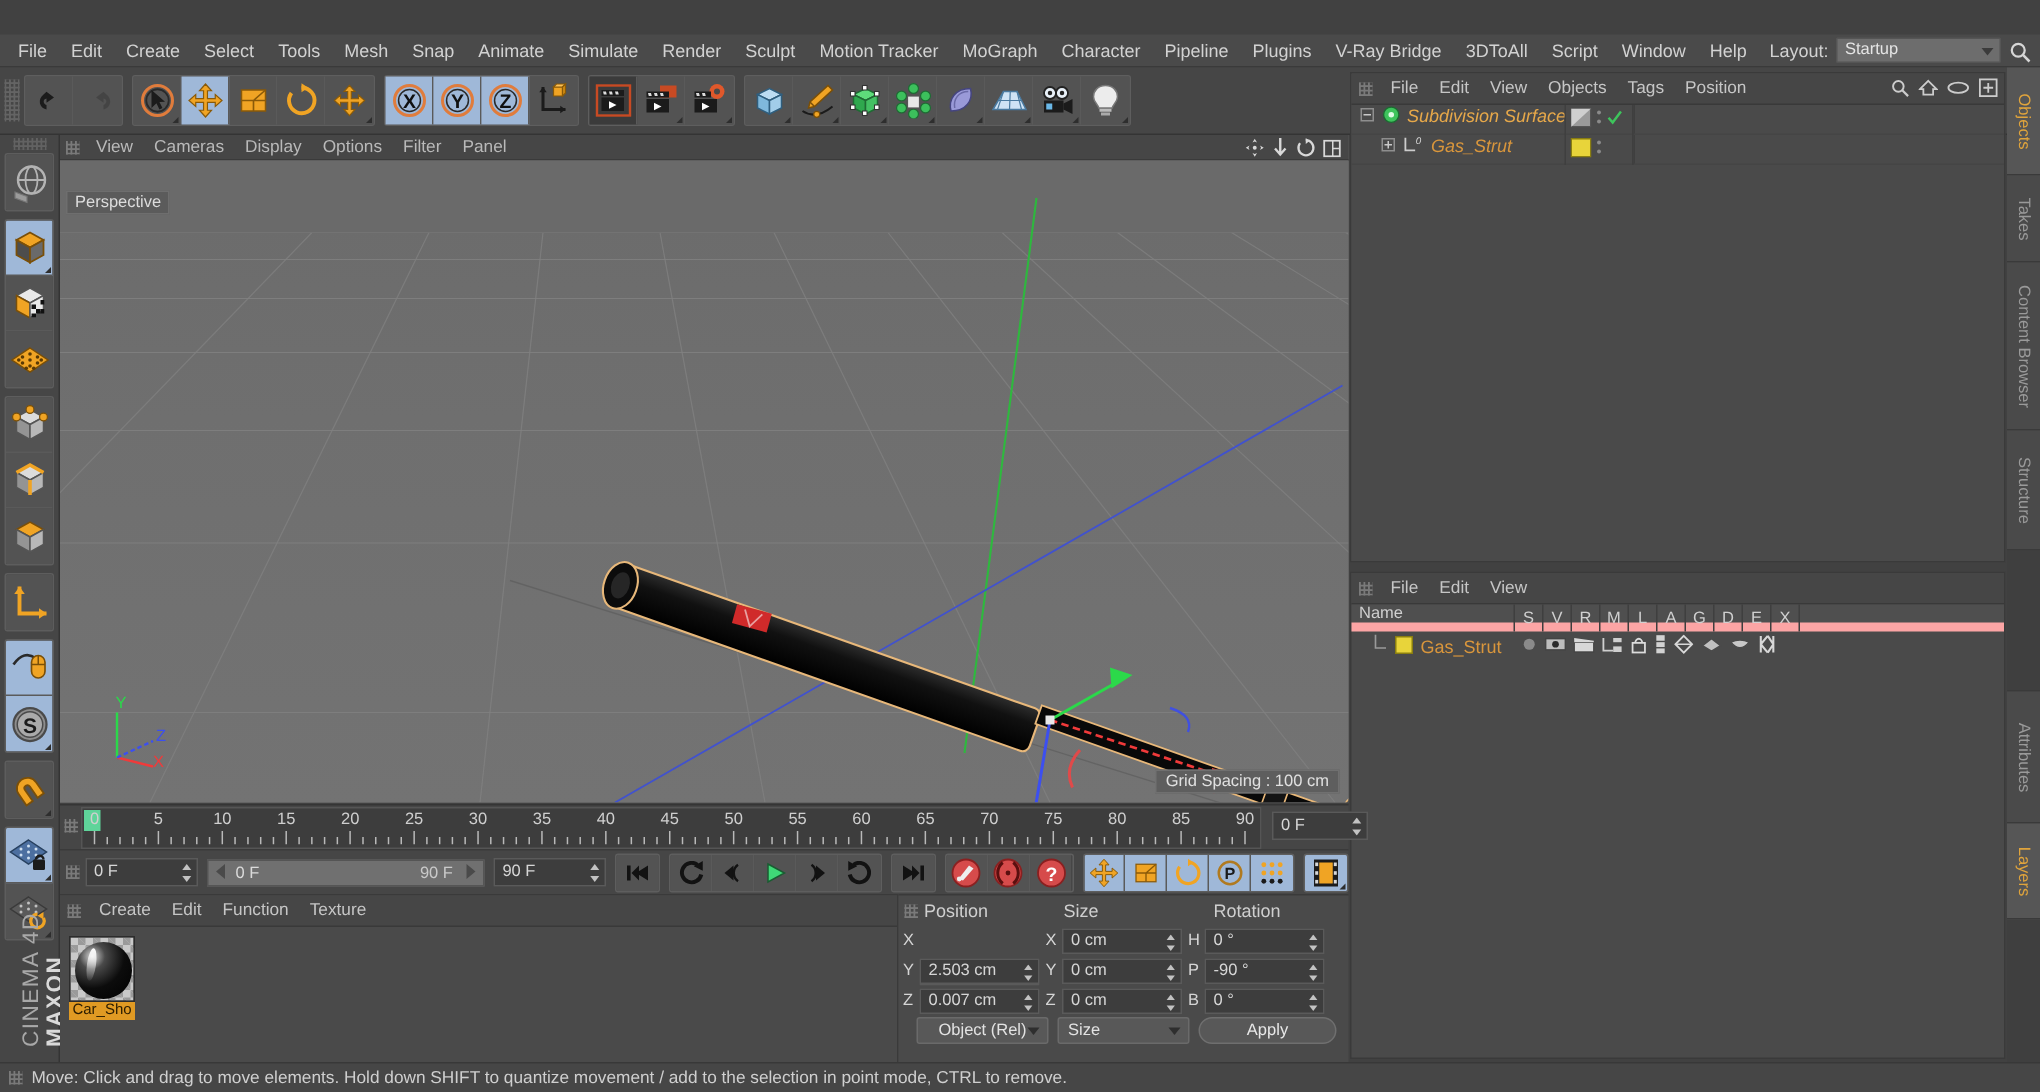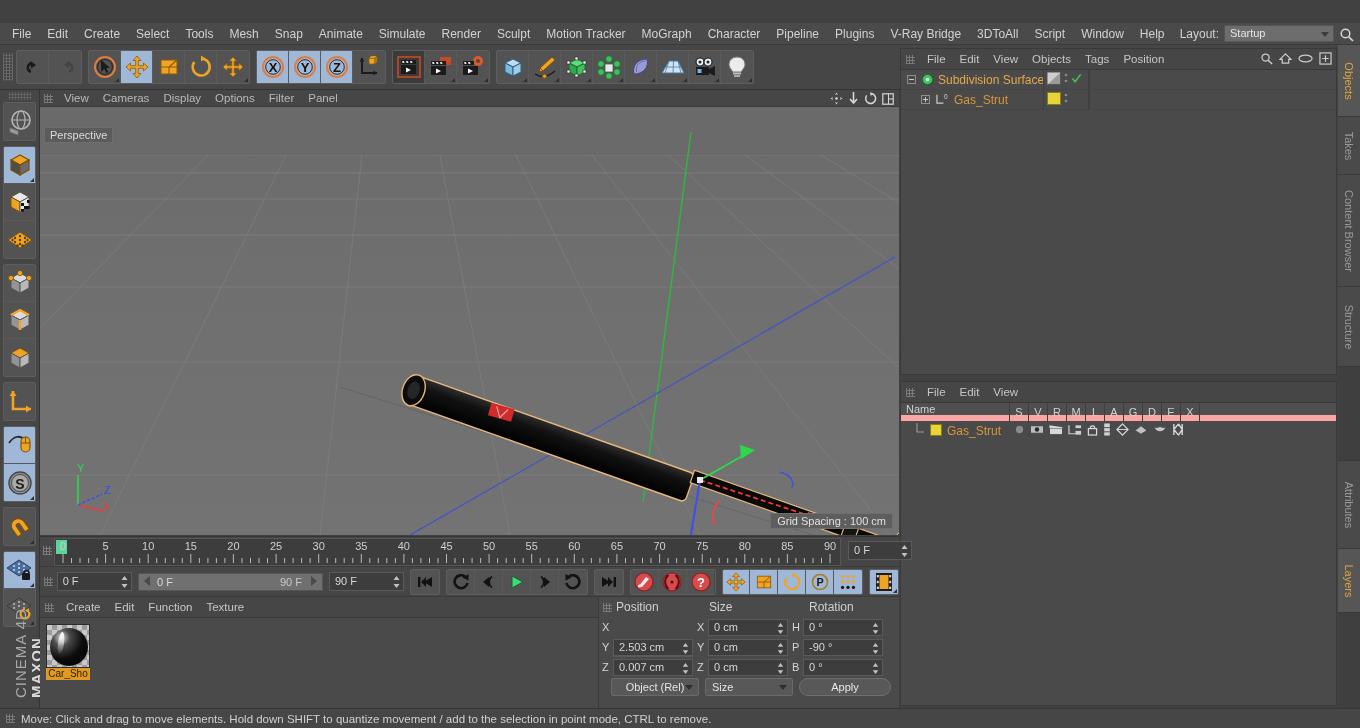--- a/index.html
+++ b/index.html
@@ -112,22 +112,22 @@
       background:#4a4a4a; border:1px solid #3a3a3a;}
   .panel-head { height:21px; background:#464646; display:flex;align-items:center;
       border-bottom:1px solid #393939;}
   .panel-head .grip2 { width:9px;height:9px;margin:0 5px;
     background-image:repeating-linear-gradient(0deg,#7a7a7a 0 1px,transparent 1px 3px),
                      repeating-linear-gradient(90deg,#7a7a7a 0 1px,transparent 1px 3px);
     background-size:3px 3px;}
   .panel-head .pm { padding:0 7px; font-size:11.5px; color:#c6c6c6; line-height:21px;}
   .ph-icons { position:absolute; right:4px; top:3px; display:flex; gap:6px; align-items:center;}
   .obj-body { position:absolute; left:0; top:21px; right:0; bottom:0; background:#4a4a4a; }
-  .obj-row { height:20px; display:flex; align-items:center; position:relative;
-      border-bottom:1px solid #454545;}
+  .obj-row { height:20px; display:flex; position:relative;
+      border-bottom:1px solid #454545;font-style:italic;}
   .obj-name { font-size:12px; color:#d9963c; margin-left:4px;}
   .obj-name.sel { color:#e6a84a; }
   .tagcol { position:absolute; left:142px; top:0; width:46px; height:20px;
       display:flex; align-items:center; gap:3px; padding-left:3px; border-left:1px solid #3f3f3f; border-right:1px solid #3f3f3f;}
   .obj-right { position:absolute; left:188px; top:0; right:0; bottom:0; border-left:1px solid #3f3f3f;}
   .plusbox { width:9px;height:9px;border:1px solid #8e8e8e; position:relative; display:inline-block;}
   .plusbox:before{content:"";position:absolute;left:1px;top:3px;width:5px;height:1px;background:#c9c9c9;}
   .plusbox.plus:after{content:"";position:absolute;left:3px;top:1px;width:1px;height:5px;background:#c9c9c9;}
 
   .attrmgr { position:absolute; left:900px; top:381px; width:437px; height:325px;

